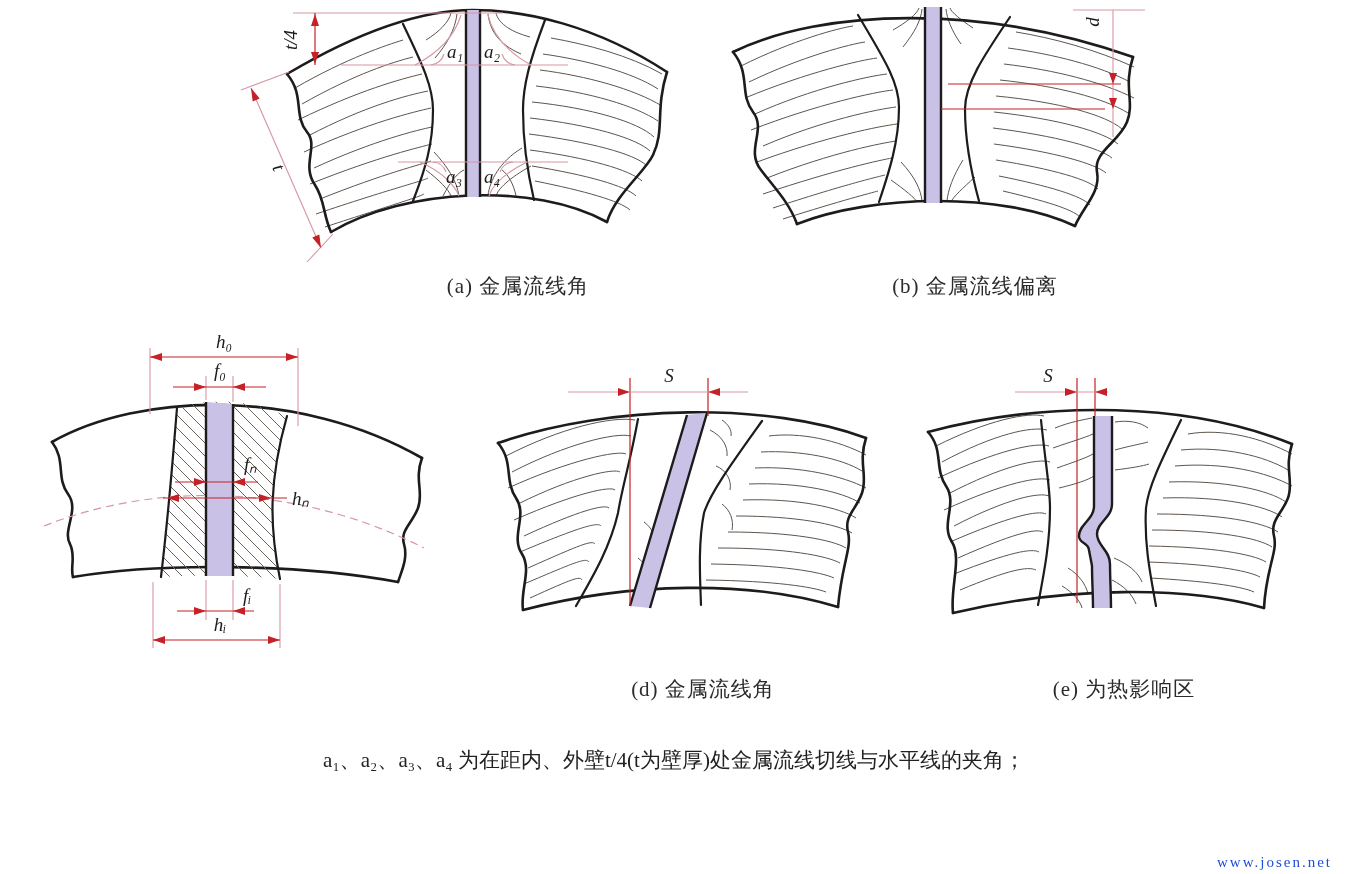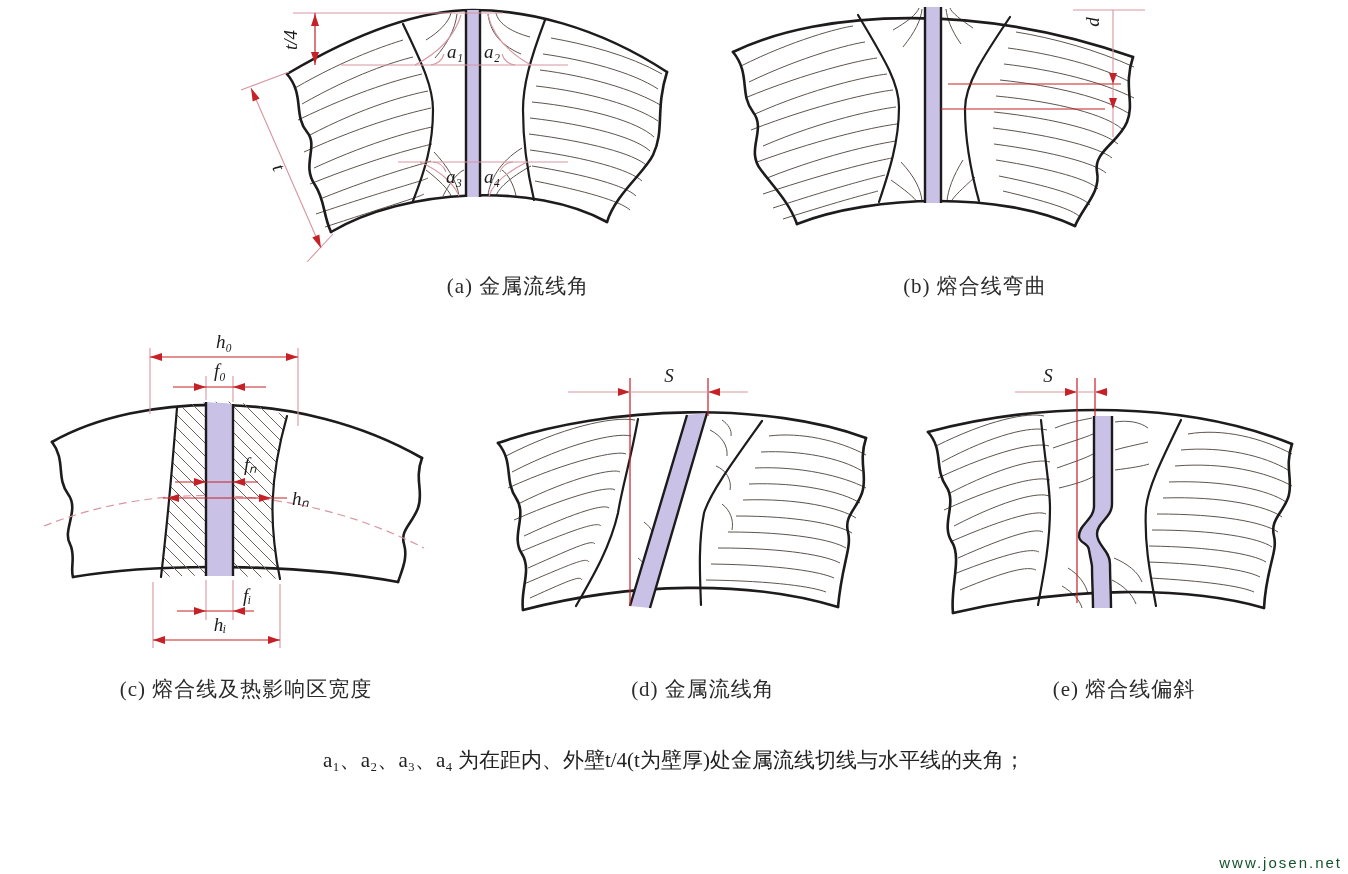--- a/index.html
+++ b/index.html
@@ -24,25 +24,25 @@
     position:absolute;
     left:0;right:0;top:740px;
     text-align:center;
     font-size:21px;
     line-height:40px;
     color:#222222;
   }
   .notes div{white-space:nowrap;}
   .watermark{
     position:absolute;
-    right:6px;bottom:3px;
-    font-family:Liberation Sans, sans-serif;
+    right:16px;bottom:3px;
+    font-family:Liberation Serif, serif;
     font-size:15px;
     letter-spacing:2px;
-    color:#14532d;
+    color:#1d4ed8;
   }
   
   .outline{stroke:#1d1b1b;stroke-width:2.6;fill:none;stroke-linecap:round;stroke-linejoin:round;}
   .fusion{stroke:#1d1b1b;stroke-width:2.2;fill:none;stroke-linecap:round;}
   .weldedge{stroke:#1d1b1b;stroke-width:2.4;fill:none;}
   .flow{stroke:#5d554d;stroke-width:1;fill:none;}
   .weld{fill:#cac1e7;stroke:none;}
   .pink{stroke:#d796a2;stroke-width:1.1;fill:none;}
   .red{stroke:#c52127;stroke-width:1.2;fill:none;}
   .dash{stroke:#d796a2;stroke-width:1.2;fill:none;stroke-dasharray:8 5;}
@@ -275,24 +275,23 @@
     <g>
       <path class="red" d="M 179,20 L 179,245 M 197,20 L 197,58"></path>
       <path class="pink" d="M 117,34 L 210,34"></path>
       <polygon class="arrow" points="179,34 167,30 167,38"></polygon>
       <polygon class="arrow" points="197,34 209,30 209,38"></polygon>
       <text class="lbl" x="150" y="24" text-anchor="middle">S</text>
     </g>
   </svg>
 
   <div class="caption" style="left:518px;top:272px;">(a) 金属流线角</div>
-  <div class="caption" style="left:975px;top:272px;">(b) 熔合线弯曲</div>
-  <div class="caption" style="left:246px;top:675px;">(c) 熔合线及热影响区宽度</div>
+  <div class="caption" style="left:975px;top:272px;">(b) 金属流线偏离</div>
   <div class="caption" style="left:703px;top:675px;">(d) 金属流线角</div>
-  <div class="caption" style="left:1124px;top:675px;">(e) 熔合线偏斜</div>
+  <div class="caption" style="left:1124px;top:675px;">(e) 为热影响区</div>
 
   <div class="notes">
     <div>a₁、a₂、a₃、a₄ 为在距内、外壁t/4(t为壁厚)处金属流线切线与水平线的夹角；</div>
   </div>
 
   <div class="watermark">www.josen.net</div>
 
 </div>
 
 </body></html>

